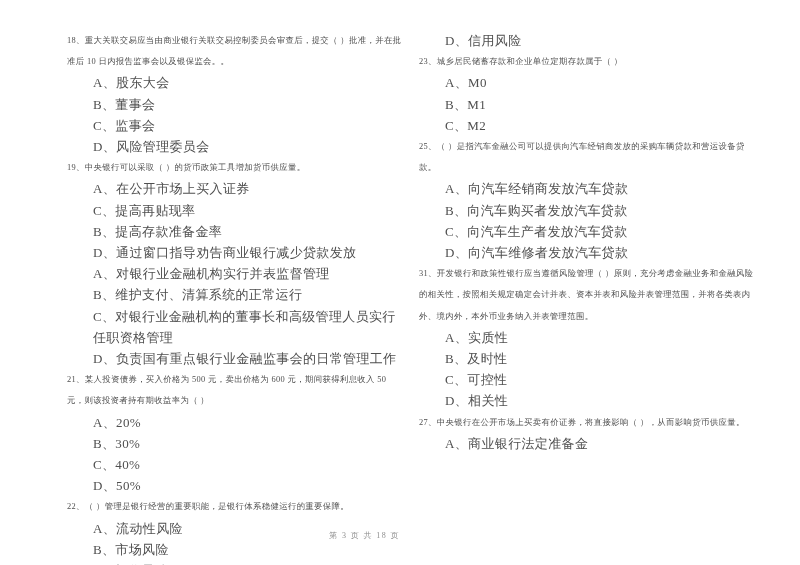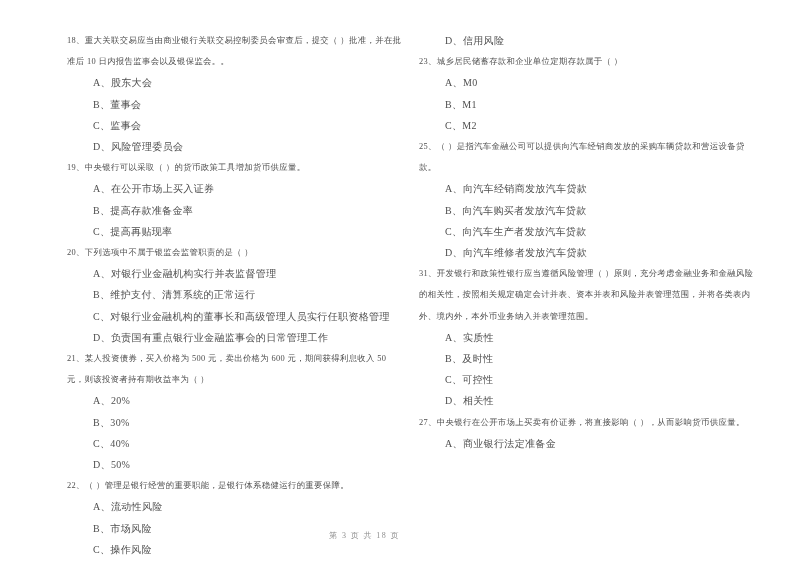--- a/index.html
+++ b/index.html
@@ -42,21 +42,21 @@
     font-size: 8.4px;
     line-height: 21.2px;
     letter-spacing: 0.35px;
     color: #4f4f4f;
     text-indent: 0;
     margin: 0;
     white-space: normal;
     word-break: break-all;
   }
   .opt {
-    font-size: 10px;
+    font-size: 13px;
     line-height: 21.2px;
     letter-spacing: 0.35px;
     color: #4f4f4f;
     margin: 0;
     padding-left: 26px;
     word-break: break-all;
   }
   .footer {
     position: absolute;
     left: 0;
@@ -80,26 +80,26 @@
         <p class="q-stem">18、重大关联交易应当由商业银行关联交易控制委员会审查后，提交（      ）批准，并在批准后 10 日内报告监事会以及银保监会。。</p>
         <p class="opt">A、股东大会</p>
         <p class="opt">B、董事会</p>
         <p class="opt">C、监事会</p>
         <p class="opt">D、风险管理委员会</p>
       </div>
 
       <div class="q">
         <p class="q-stem">19、中央银行可以采取（      ）的货币政策工具增加货币供应量。</p>
         <p class="opt">A、在公开市场上买入证券</p>
+        <p class="opt">C、提高再贴现率</p>
         <p class="opt">B、提高存款准备金率</p>
-        <p class="opt">C、提高再贴现率</p>
+        <p class="opt">D、通过窗口指导劝告商业银行减少贷款发放</p>
       </div>
 
       <div class="q">
-        <p class="q-stem">20、下列选项中不属于银监会监管职责的是（      ）</p>
         <p class="opt">A、对银行业金融机构实行并表监督管理</p>
         <p class="opt">B、维护支付、清算系统的正常运行</p>
         <p class="opt">C、对银行业金融机构的董事长和高级管理人员实行任职资格管理</p>
         <p class="opt">D、负责国有重点银行业金融监事会的日常管理工作</p>
       </div>
 
       <div class="q">
         <p class="q-stem">21、某人投资债券，买入价格为 500 元，卖出价格为 600 元，期间获得利息收入 50 元，则该投资者持有期收益率为（      ）</p>
         <p class="opt">A、20%</p>
         <p class="opt">B、30%</p>

